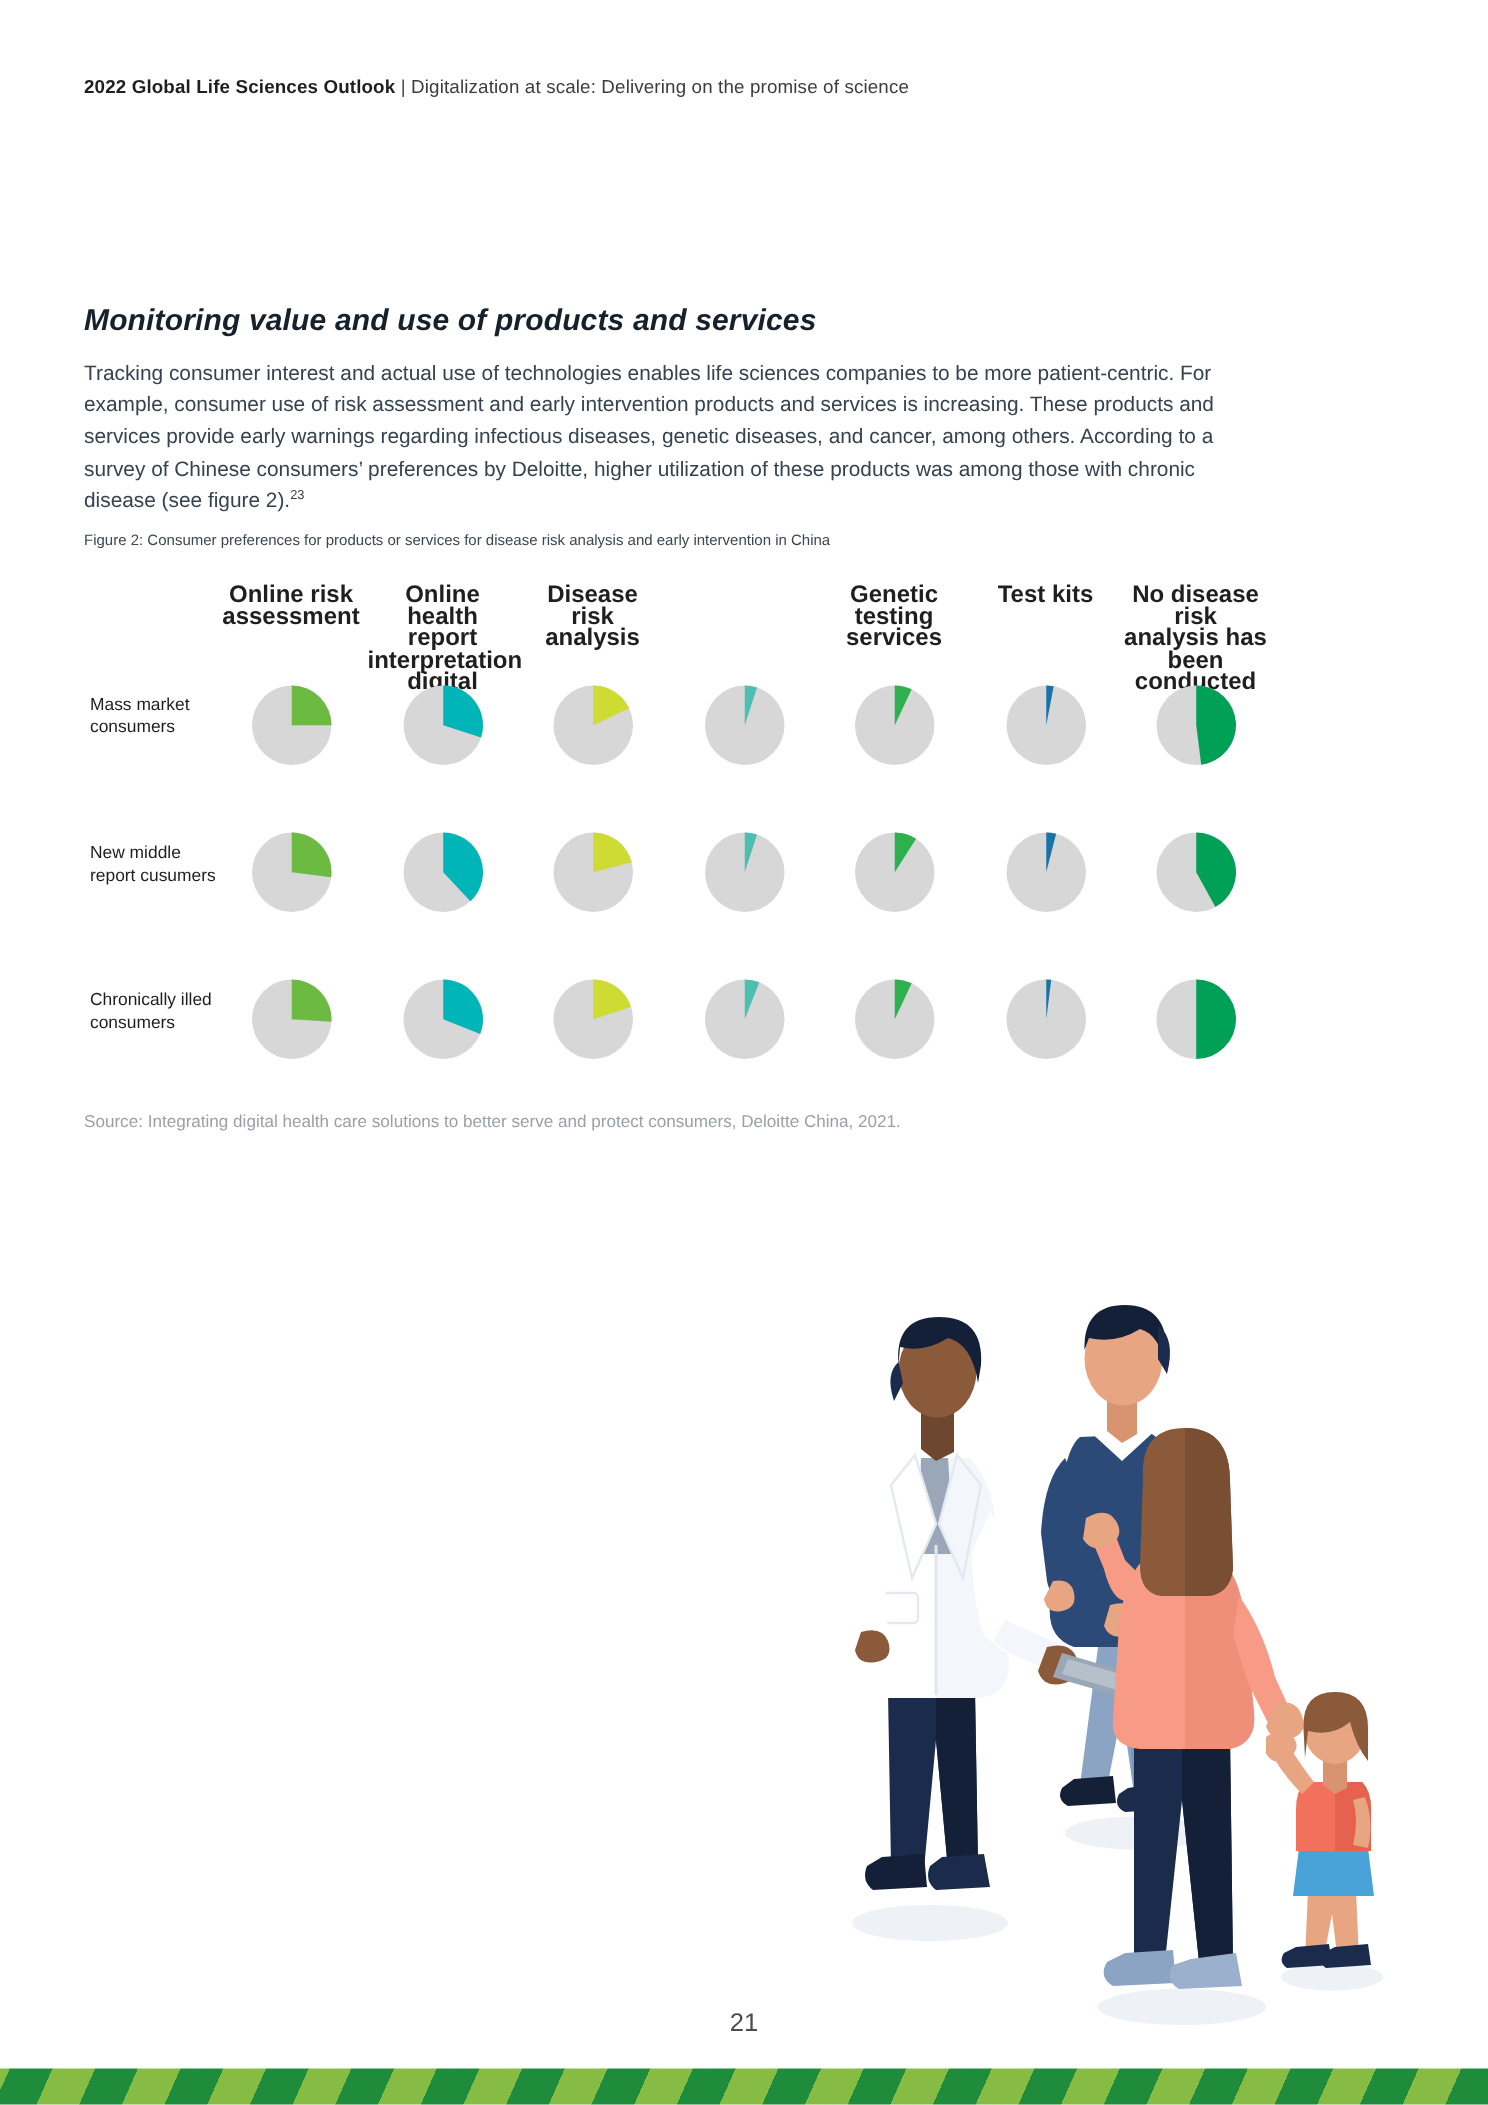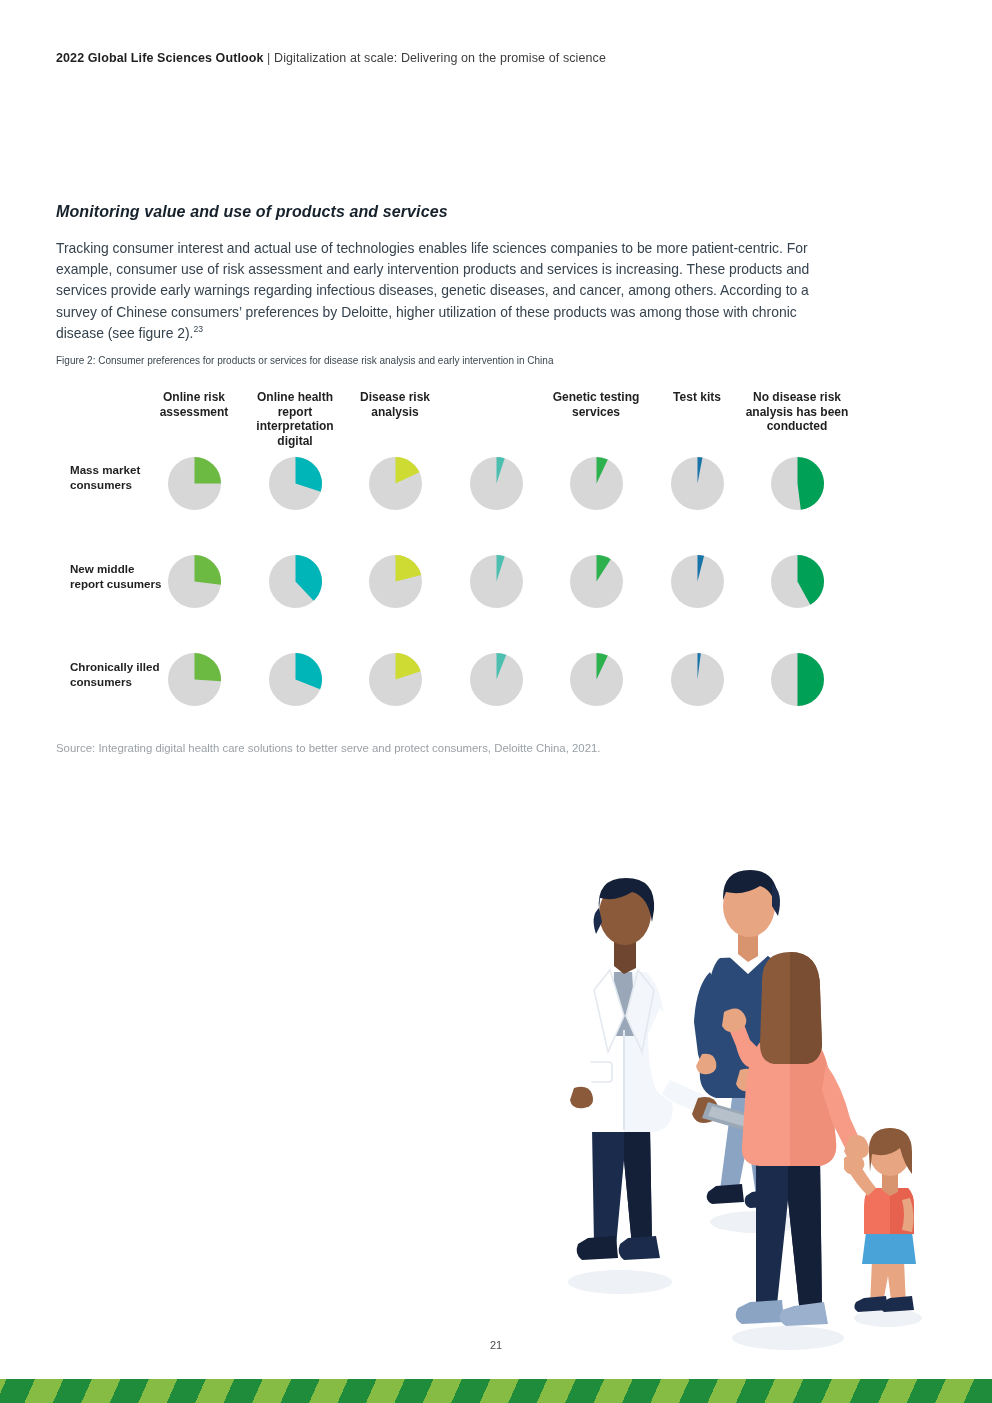--- a/index.html
+++ b/index.html
@@ -18,61 +18,61 @@
     position:absolute;left:56px;top:51px;
     font-size:12.5px;letter-spacing:.1px;white-space:nowrap;
   }
   .runhead .rh-bold{font-weight:bold;color:#1f1f1f;}
   .runhead .rh-sep{color:#4a4a4a;}
   .runhead .rh-rest{color:#3d3d3d;}
 
   
   .sec-title{
     position:absolute;left:56px;top:203px;
-    font-size:16px;font-style:italic;font-weight:bold;
+    font-size:20px;font-style:italic;font-weight:bold;
     color:#16212b;letter-spacing:.1px;
   }
   .body-copy{
     position:absolute;left:56px;top:238px;width:784px;
     font-size:13.9px;line-height:21.2px;color:#36434e;
   }
   .body-copy sup{font-size:8.6px;vertical-align:super;line-height:0;}
 
   .fig-caption{
     position:absolute;left:56px;top:355px;
     font-size:10px;color:#3b4750;
   }
 
   
   .figure{position:absolute;left:56px;top:390px;width:800px;height:345px;}
   .col-heads{position:absolute;left:0;top:0;width:800px;height:70px;}
   .col-head{
     position:absolute;top:0;
-    font-size:12px;font-weight:bold;line-height:14.6px;
+    font-size:16px;font-weight:bold;line-height:14.6px;
     text-align:center;color:#1f1f1f;
   }
   .row-label{
     position:absolute;left:4px;
-    font-size:11.6px;font-weight:bold;line-height:14.6px;color:#1f1f1f;margin-left:10px;
+    font-size:11.6px;font-weight:normal;line-height:14.6px;color:#1f1f1f;
   }
   .pie-wrap{position:absolute;}
   .pie{display:block;}
 
   .source{
     position:absolute;left:56px;top:742px;
     font-size:11.4px;color:#9aa0a6;
   }
 
   
   .illo{position:absolute;left:520px;top:840px;width:460px;height:520px;}
 
   
   .pagenum{
     position:absolute;left:0;top:1339px;width:992px;
-    text-align:center;font-size:11px;color:#4b4b4b;
+    text-align:center;font-size:17px;color:#4b4b4b;
   }
   .footer-stripe{
     position:absolute;left:0;top:1379px;width:992px;height:24px;
     background:
       repeating-linear-gradient(
         -66deg,
         #1e8c3a 0px, #1e8c3a 26px,
         #86bc43 26px, #86bc43 52px
       );
   }

